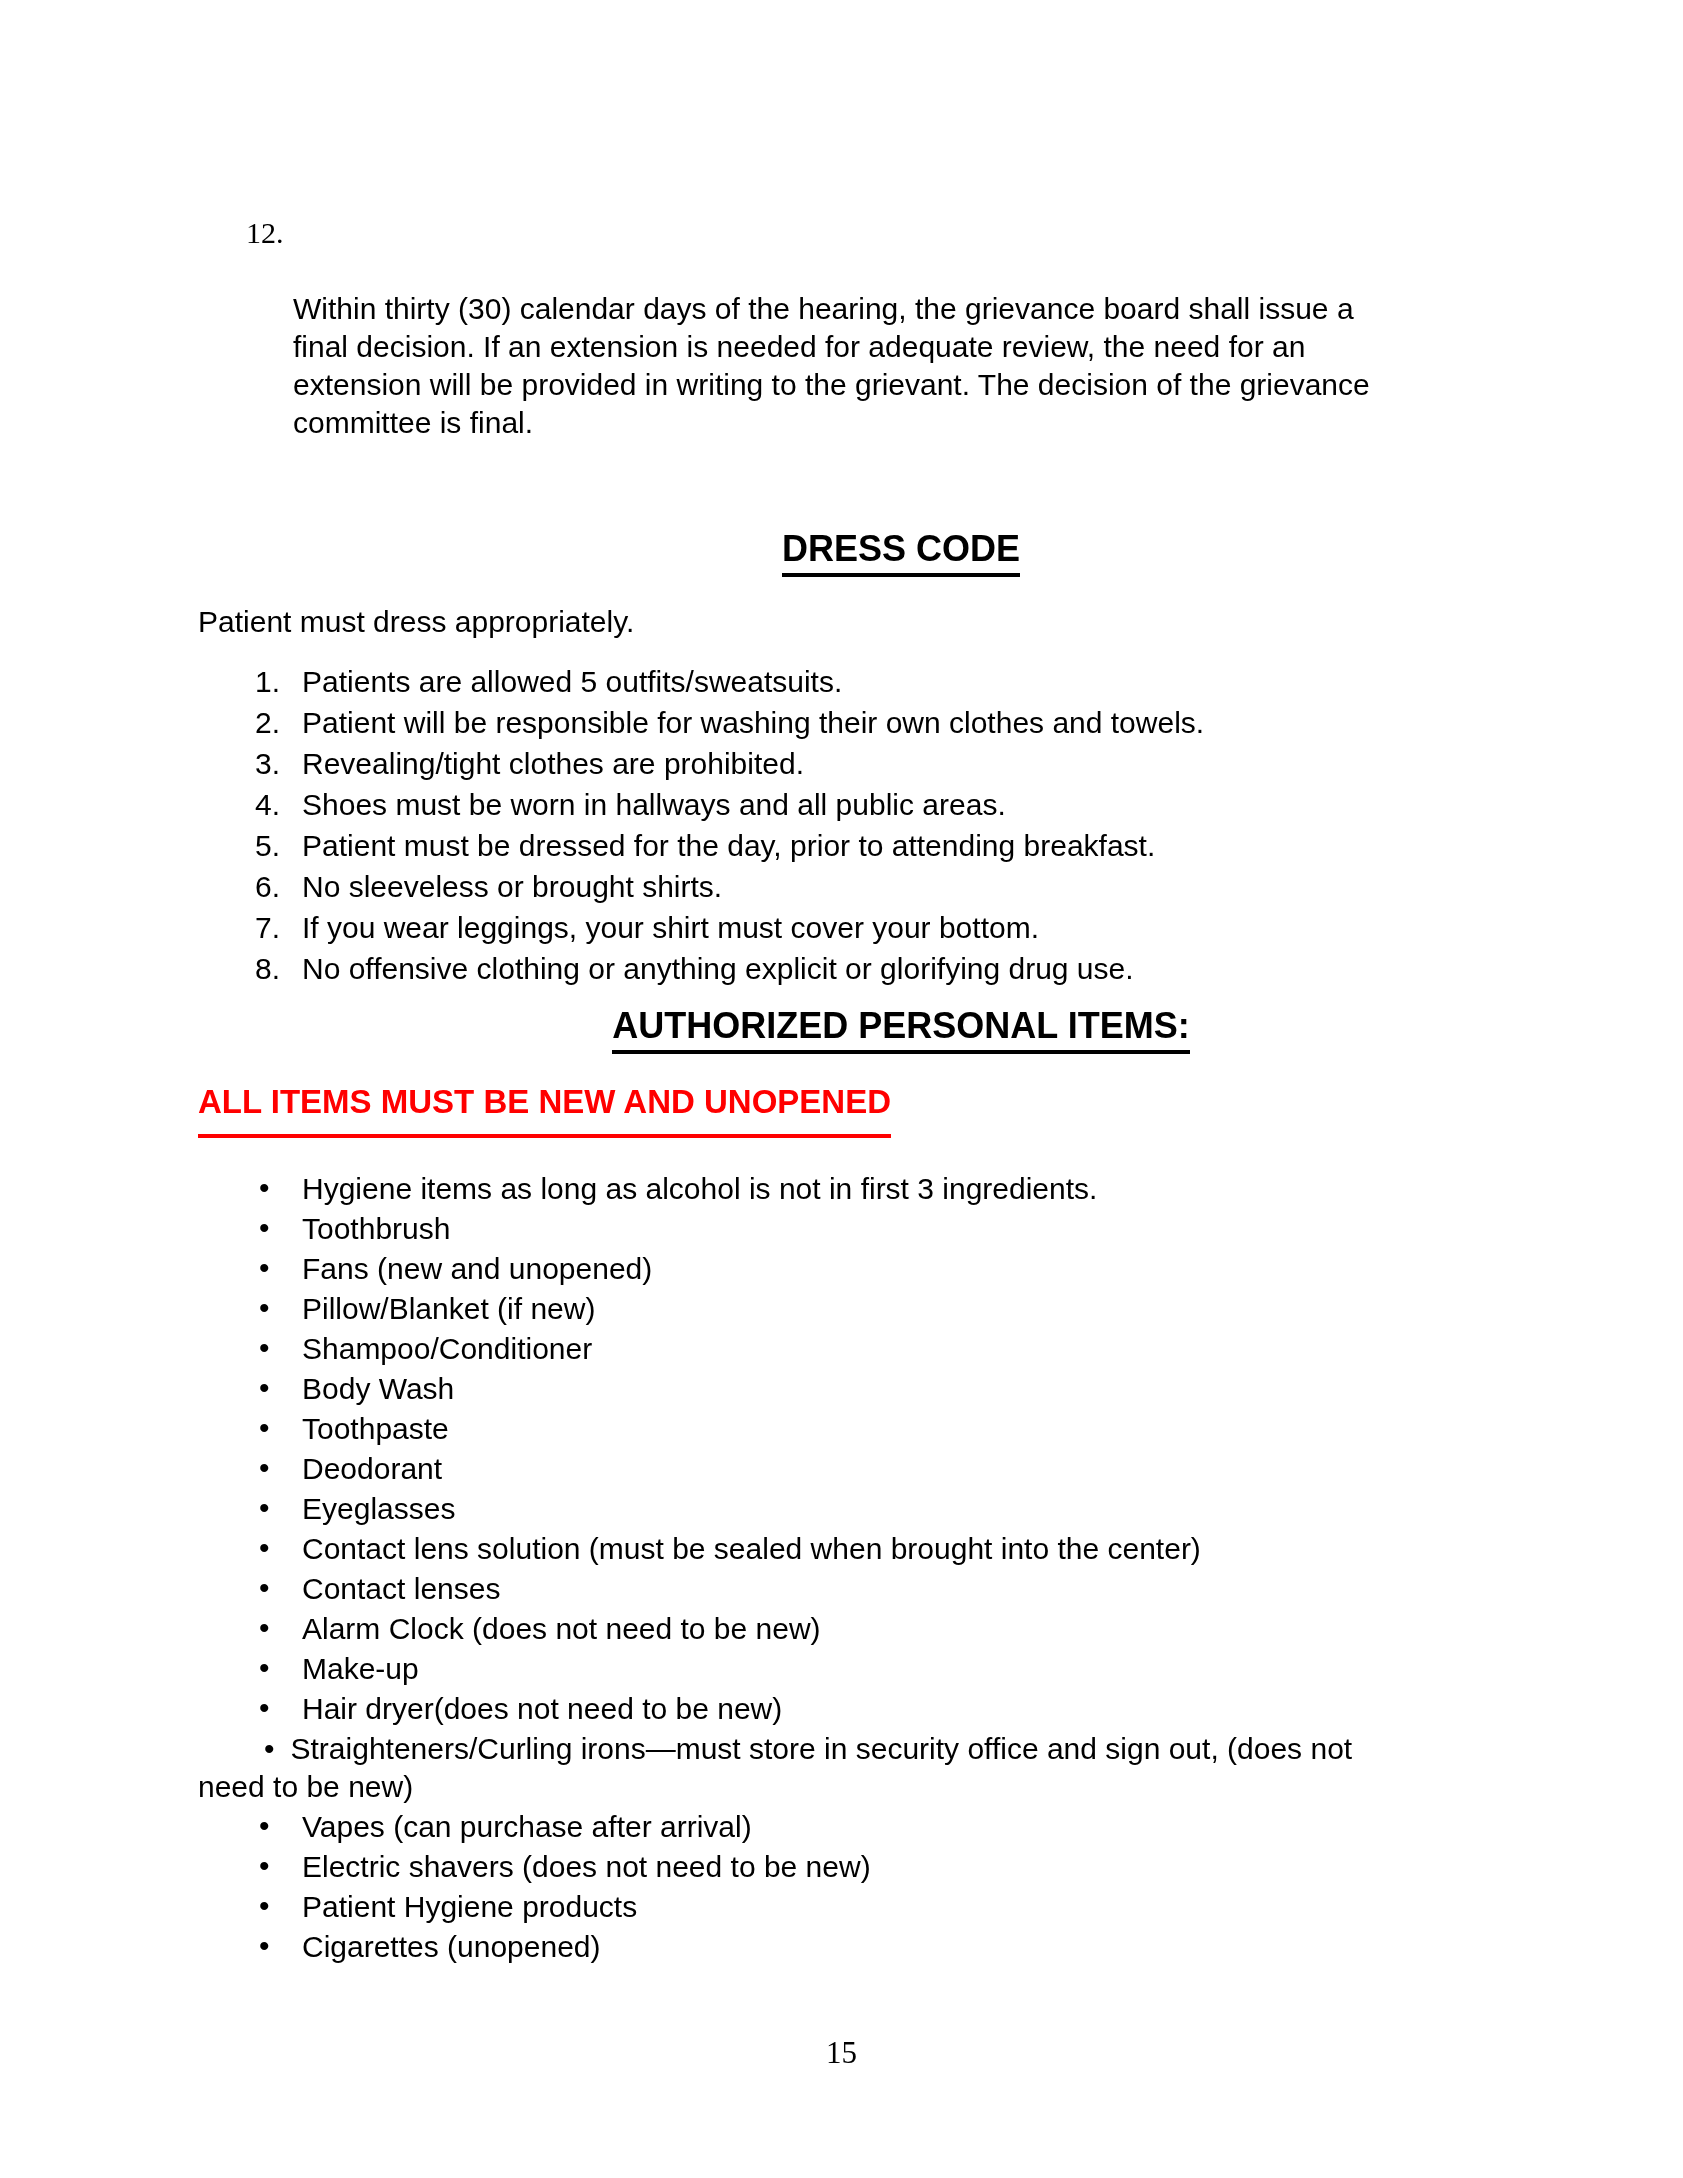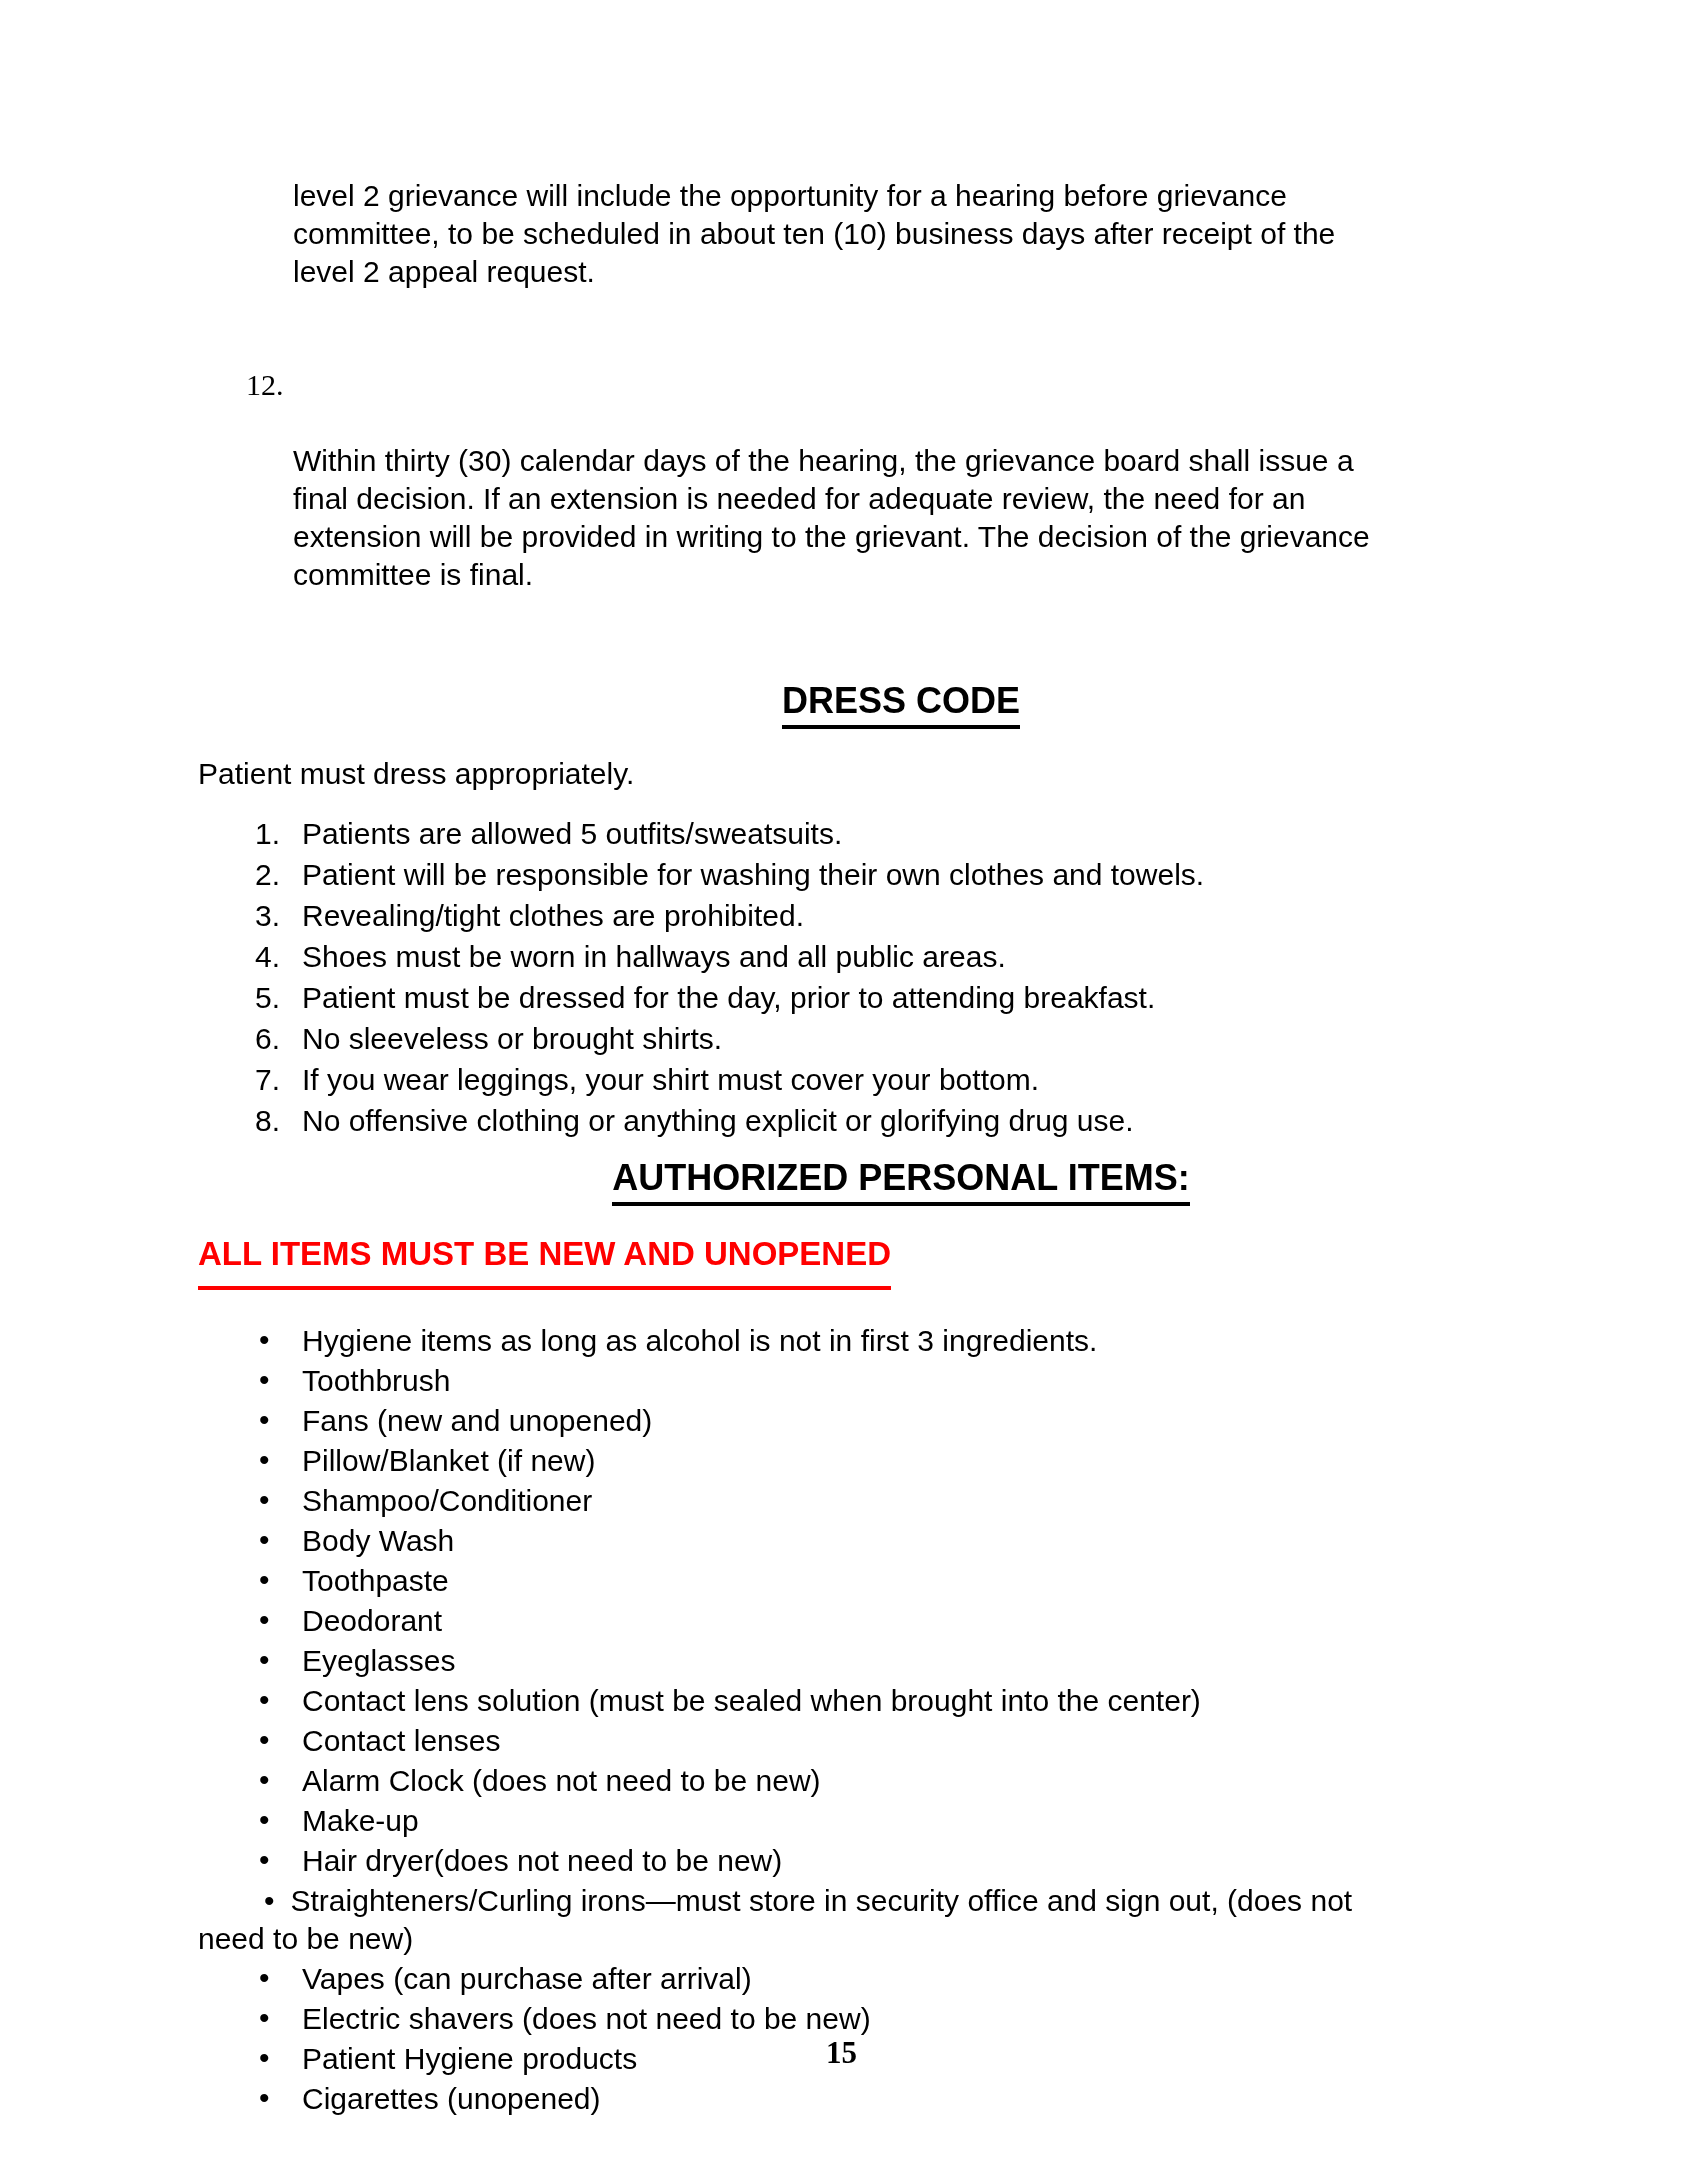--- a/index.html
+++ b/index.html
@@ -74,34 +74,28 @@
     white-space:pre-line;
   }
   .brow.flat .bullet { position:static; margin-right:16px; }
 
   .footer {
     position:absolute;
     top:2035px; left:0; width:100%;
     text-align:center;
     font-family:"Liberation Serif", serif;
     font-size:31px;
-    font-weight:bold;
   }
 </style>
 </head>
 <body>
 
 <div class="page">
   <div class="content">
 
-    <div class="numpara">
-      <span>level 2 grievance will include the opportunity for a hearing before grievance
-committee, to be scheduled in about ten (10) business days after receipt of the
-level 2 appeal request.</span>
-    </div>
 
     <div class="numpara mt-item12">
       <span class="num">12.</span>
       <span>Within thirty (30) calendar days of the hearing, the grievance board shall issue a
 final decision. If an extension is needed for adequate review, the need for an
 extension will be provided in writing to the grievant. The decision of the grievance
 committee is final.</span>
     </div>
 
     <div class="heading mt-dress">

